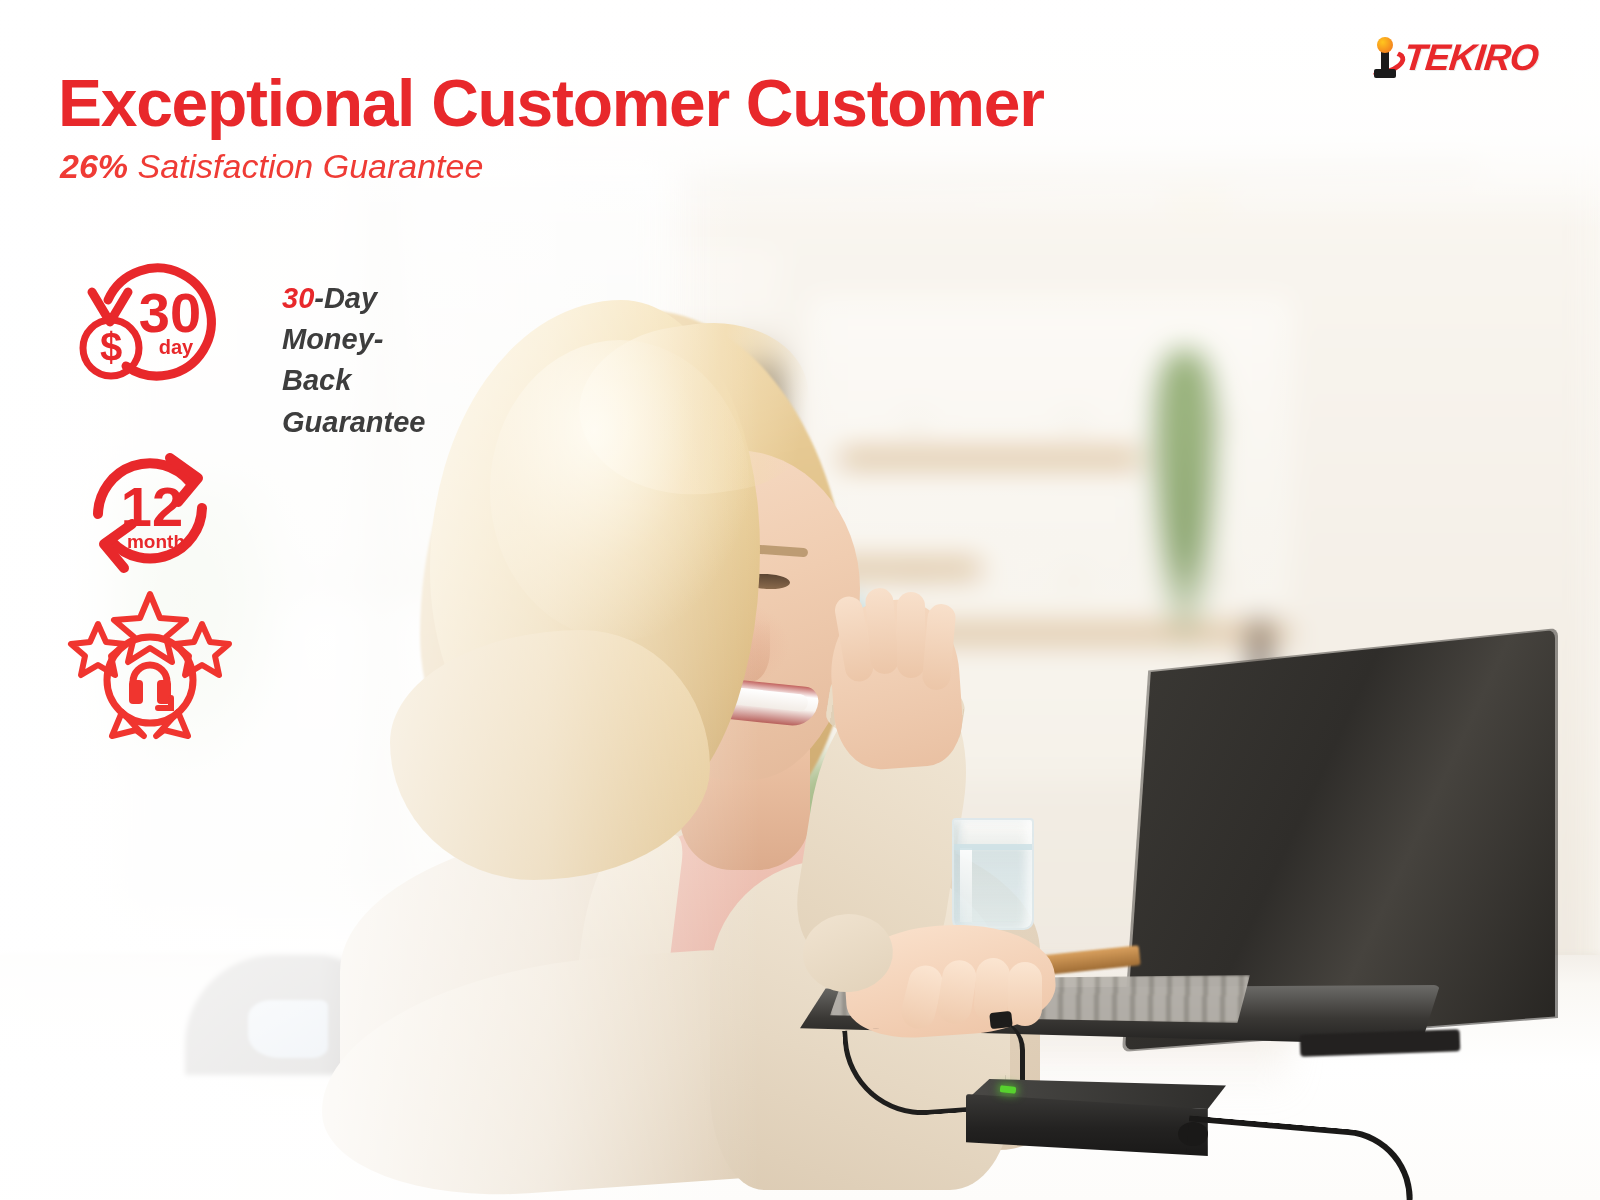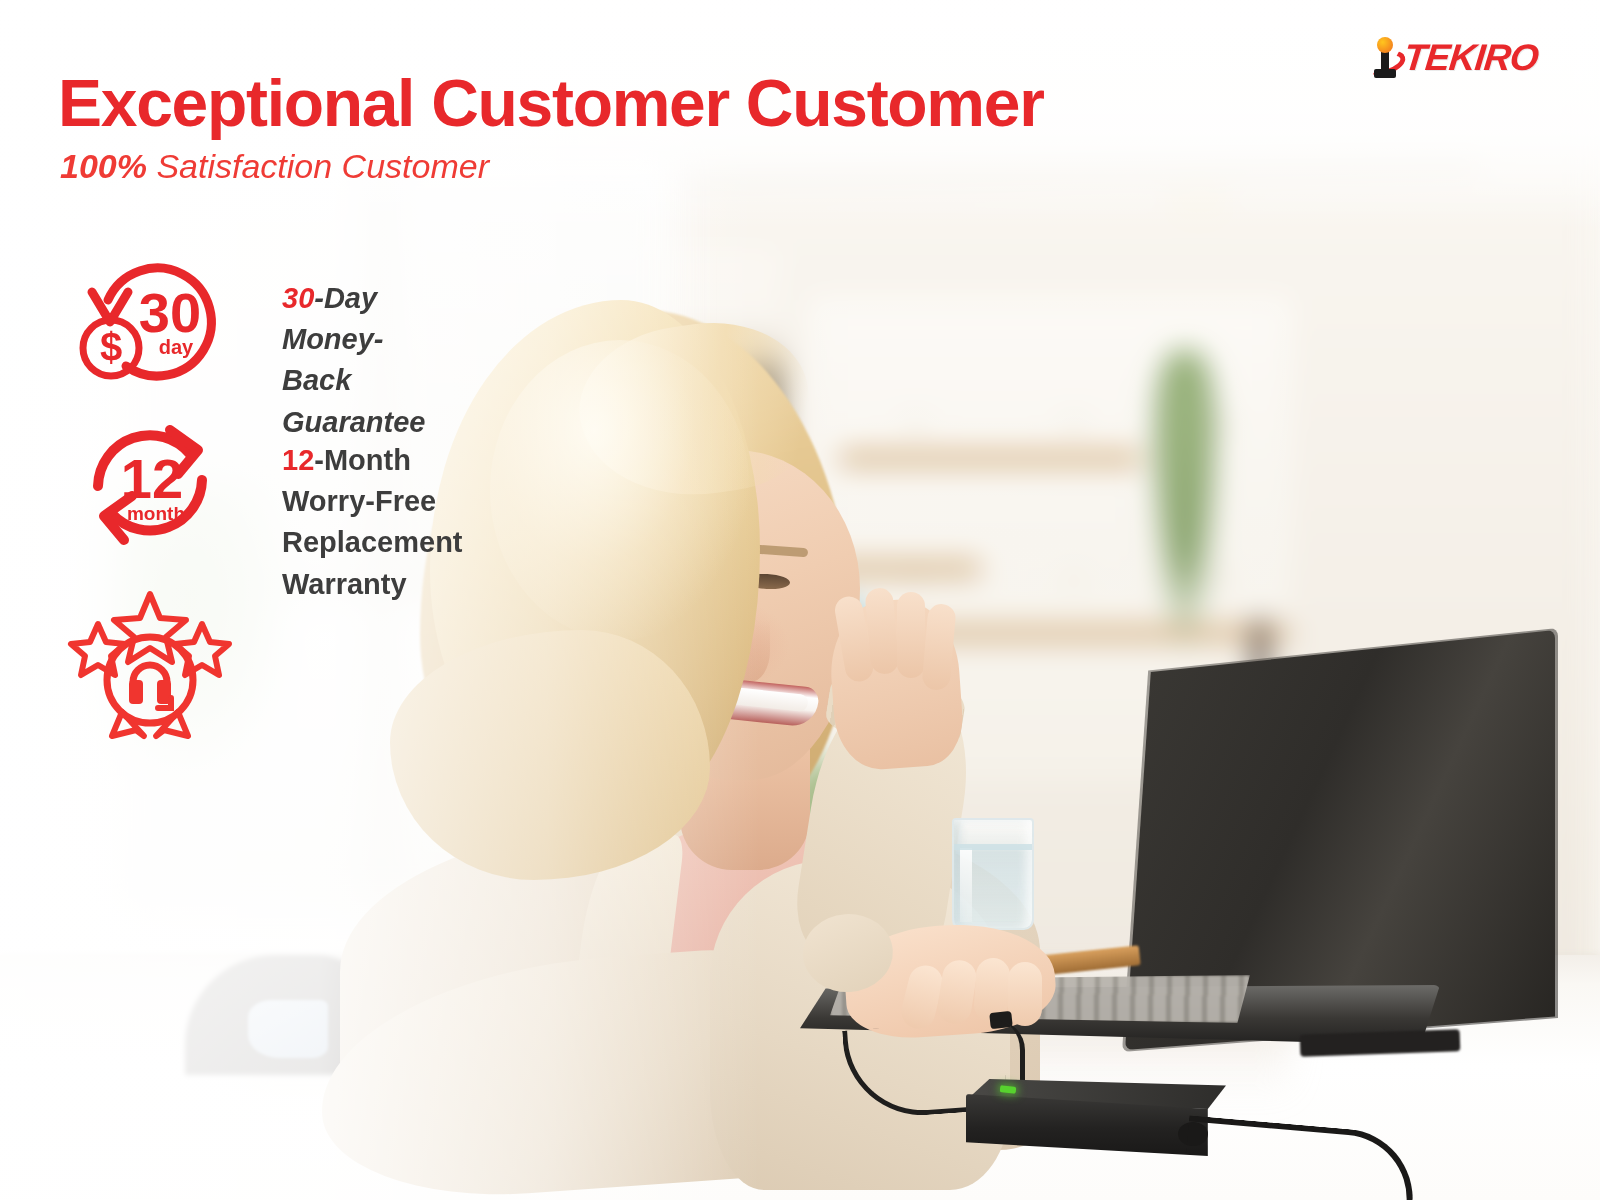--- a/index.html
+++ b/index.html
@@ -397,21 +397,21 @@
   }
   .subhead {
     position:absolute; left:60px; top:147px;
     font-size:34px; font-style:italic; color:#ef3b35; font-weight:400;
   }
   .subhead b { font-weight:700; }
 
   .features { position:absolute; left:0; top:0; }
   .feature { position:absolute; display:flex; align-items:flex-start; }
   .f1 { left:78px; top:248px; }
-  .f2 { left:78px; top:408px; }
+  .f2 { left:78px; top:436px; }
   .f3 { left:78px; top:586px; }
 
   .f-icon { position:relative; width:160px; height:150px; flex:0 0 160px; }
 
   .f-text {
     font-size:29px; font-weight:700; color:#3d3d3d;
     line-height:1.42; white-space:pre-line;
   }
   .f-text .num { color:#e8282b; }
   .f1 .f-text { margin-left:44px; margin-top:30px; font-style:italic; }
@@ -528,21 +528,21 @@
         <div class="logo-stem"></div>
         <div class="logo-base"></div>
         <div class="logo-dot"></div>
       </div>
       <div class="logo-text">TEKIRO</div>
     </div>
 
     <div class="headline">Exceptional Customer Customer</div>
 
     <div class="subhead">
-      <b>100%</b><span> Satisfaction Customer</span>
+      <b>26%</b><span> Satisfaction Guarantee</span>
     </div>
 
     <div class="features">
 
       <div class="feature f1">
         <div class="f-icon">
           <svg width="160" height="150" viewBox="0 0 160 150">
             <path d="M30 52 A54 54 0 1 1 48 118" fill="none" stroke="#e8282b" stroke-width="9" stroke-linecap="round"></path>
             <path d="M14 44 L32 74 L50 44" fill="none" stroke="#e8282b" stroke-width="9" stroke-linecap="round" stroke-linejoin="round"></path>
             <circle cx="33" cy="100" r="28" fill="none" stroke="#e8282b" stroke-width="7"></circle>
@@ -558,22 +558,20 @@
         <div class="f-icon">
           <svg width="160" height="150" viewBox="0 0 160 150">
             <path d="M20 78 A52 52 0 0 1 112 46" fill="none" stroke="#e8282b" stroke-width="10" stroke-linecap="round"></path>
             <path d="M92 22 L120 42 L100 66" fill="none" stroke="#e8282b" stroke-width="10" stroke-linecap="round" stroke-linejoin="round"></path>
             <path d="M124 72 A52 52 0 0 1 34 106" fill="none" stroke="#e8282b" stroke-width="10" stroke-linecap="round"></path>
             <path d="M54 88 L26 108 L46 132" fill="none" stroke="#e8282b" stroke-width="10" stroke-linecap="round" stroke-linejoin="round"></path>
             <text x="74" y="90" font-family="Liberation Sans, sans-serif" font-size="56" font-weight="700" fill="#e8282b" text-anchor="middle">12</text>
             <text x="78" y="112" font-family="Liberation Sans, sans-serif" font-size="19" font-weight="700" fill="#e8282b" text-anchor="middle">month</text>
           </svg>
         </div>
-        <div class="f-text"><span class="num">12</span><span>-Month Worry-Free
-   Replacement Warranty</span></div>
       </div>
 
       <div class="feature f3">
         <div class="f-icon">
           <svg width="160" height="150" viewBox="0 0 160 150">
             <polygon points="72,8 82,32 108,34 88,51 94,76 72,62 50,76 56,51 36,34 62,32" fill="none" stroke="#f0352f" stroke-width="6" stroke-linejoin="round"></polygon>
             <polygon points="20,38 28,56 47,58 33,70 37,89 20,79 3,89 7,70 -7,58 12,56" fill="none" stroke="#f0352f" stroke-width="6" stroke-linejoin="round"></polygon>
             <polygon points="124,38 132,56 151,58 137,70 141,89 124,79 107,89 111,70 97,58 116,56" fill="none" stroke="#f0352f" stroke-width="6" stroke-linejoin="round"></polygon>
             <path d="M44 126 L34 150 L58 144 L66 150 Z" fill="none" stroke="#f0352f" stroke-width="6" stroke-linejoin="round"></path>
             <path d="M100 126 L110 150 L86 144 L78 150 Z" fill="none" stroke="#f0352f" stroke-width="6" stroke-linejoin="round"></path>

